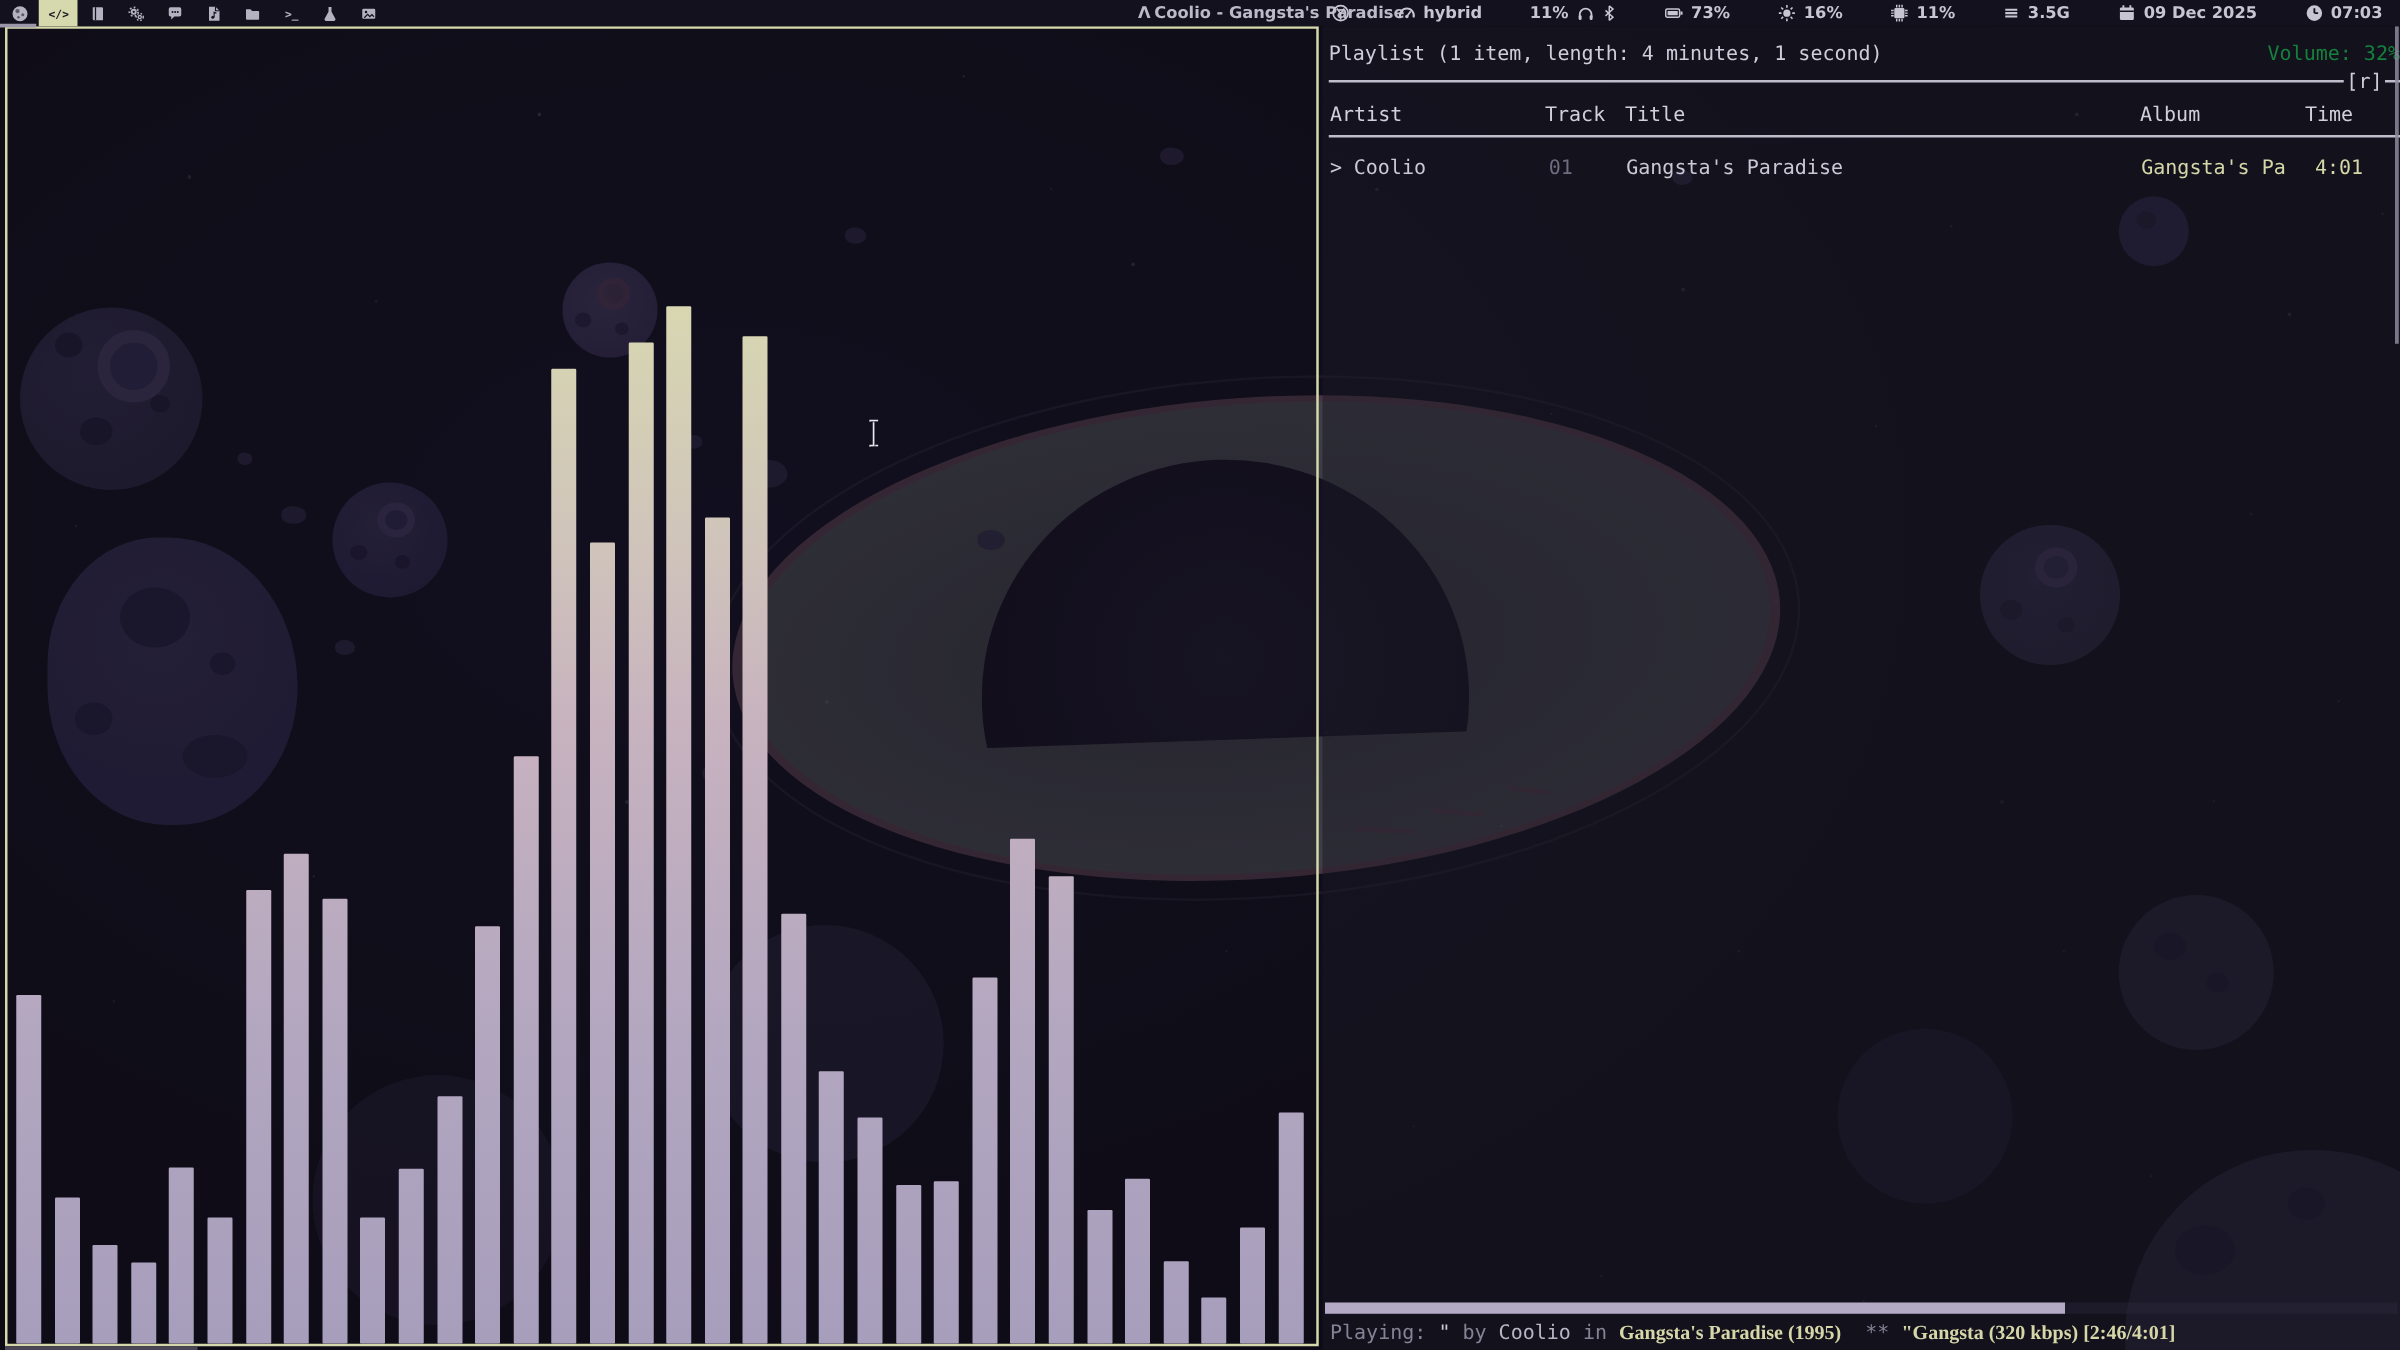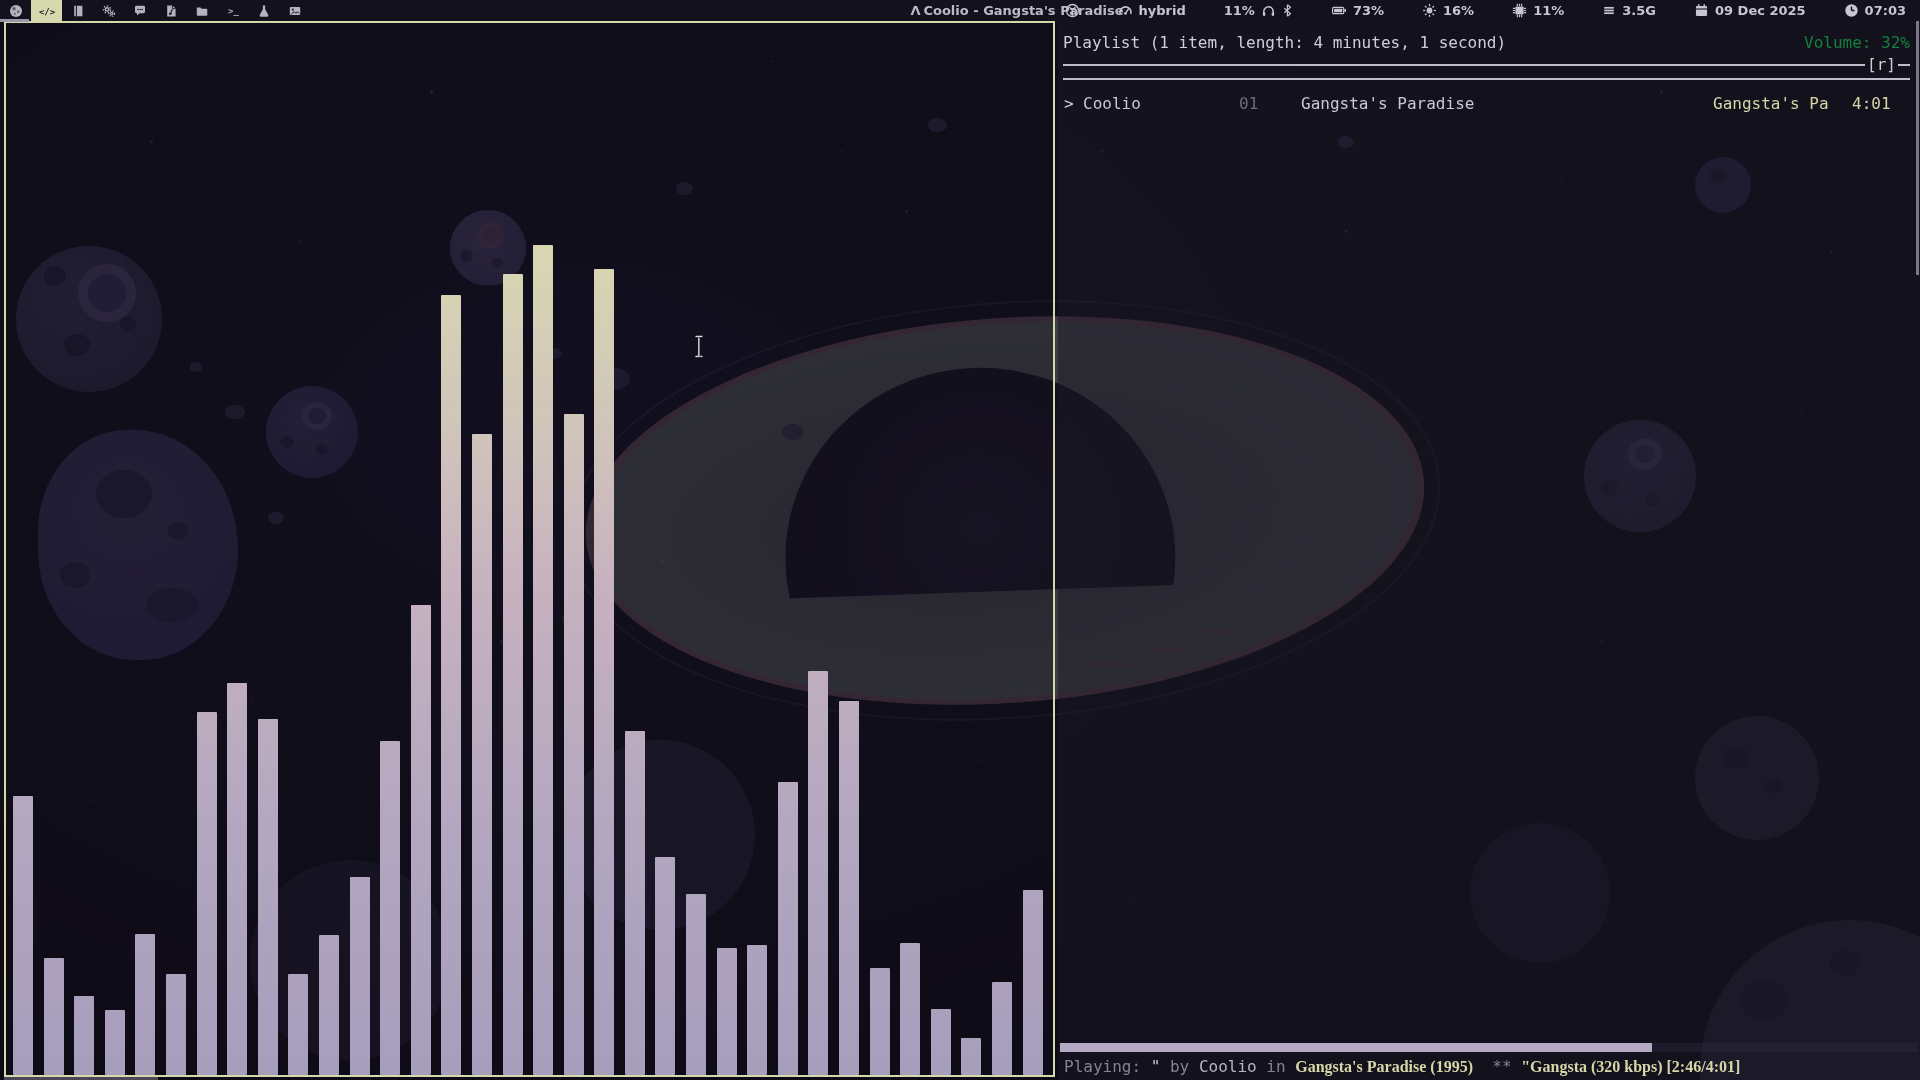--- a/index.html
+++ b/index.html
@@ -45,21 +45,21 @@
   .vbar{width:20px;flex:0 0 20px;border-radius:1px;
     background-image:linear-gradient(to bottom,#e6e6b4 0px,#d9dab0 190px,#cfc3bb 420px,#c7b2bf 560px,#b3a7c0 800px,#a79ebc 1050px);
     background-size:100% 1050px;background-position:left bottom;background-repeat:no-repeat;}
   #ibeam-cursor{position:absolute;left:687px;top:312px;}
   #bottom-strip{position:absolute;left:4px;top:1077px;width:154px;height:3px;background:#4a4656;z-index:5;}
 
   
   #right-window{position:absolute;left:1058px;top:21px;width:862px;height:1059px;
     background:rgba(26,23,36,0.5);z-index:4;display:flex;flex-direction:column;
     font-family:"DejaVu Sans Mono",monospace;font-size:16px;color:#cac7d5;}
-  #rw-top{padding:12px 10px 0 5px;}
+  #rw-top{padding:12px 0 0 5px;}
   .title-row{display:flex;justify-content:space-between;align-items:baseline;white-space:pre;}
   .pl-title{color:#d0cdda;}
   .pl-volume{color:#15803d;}
   .sep{display:flex;align-items:center;margin-top:6px;color:#cfccd6;}
   .sep .line{height:2px;background:#bfbccb;flex:1;}
   .sep .line.short{flex:0 0 12px;}
   .sep .rtag{padding:0 2px;font-size:16px;line-height:14px;}
   .pl-cols{position:relative;height:20px;margin-top:10px;white-space:pre;}
   .pl-cols span{position:absolute;top:0;}
   .hdr{color:#d2cfdb;}
@@ -403,20 +403,27 @@
   <div id="rw-top">
     <div class="title-row">
       <span class="pl-title">Playlist (1 item, length: 4 minutes, 1 second)</span>
       <span class="pl-volume">Volume: 32%</span>
     </div>
     <div class="sep">
       <span class="line"></span>
         <span class="rtag">[r]</span>
         <span class="line short"></span>
     </div>
+    <div class="pl-cols">
+      <span class="hdr c-artist">Artist</span>
+      <span class="hdr c-track">Track</span>
+      <span class="hdr c-title">Title</span>
+      <span class="hdr c-album">Album</span>
+      <span class="hdr c-time">Time</span>
+    </div>
     <div class="sep">
         <span class="line"></span>
       </div>
     <div class="pl-cols" style="margin-top:14px;">
       <span class="r-marker">&gt;</span>
       <span class="r-artist">Coolio</span>
       <span class="r-track">01</span>
       <span class="r-title">Gangsta's Paradise</span>
       <span class="r-album">Gangsta's Pa</span>
       <span class="r-time">4:01</span>

